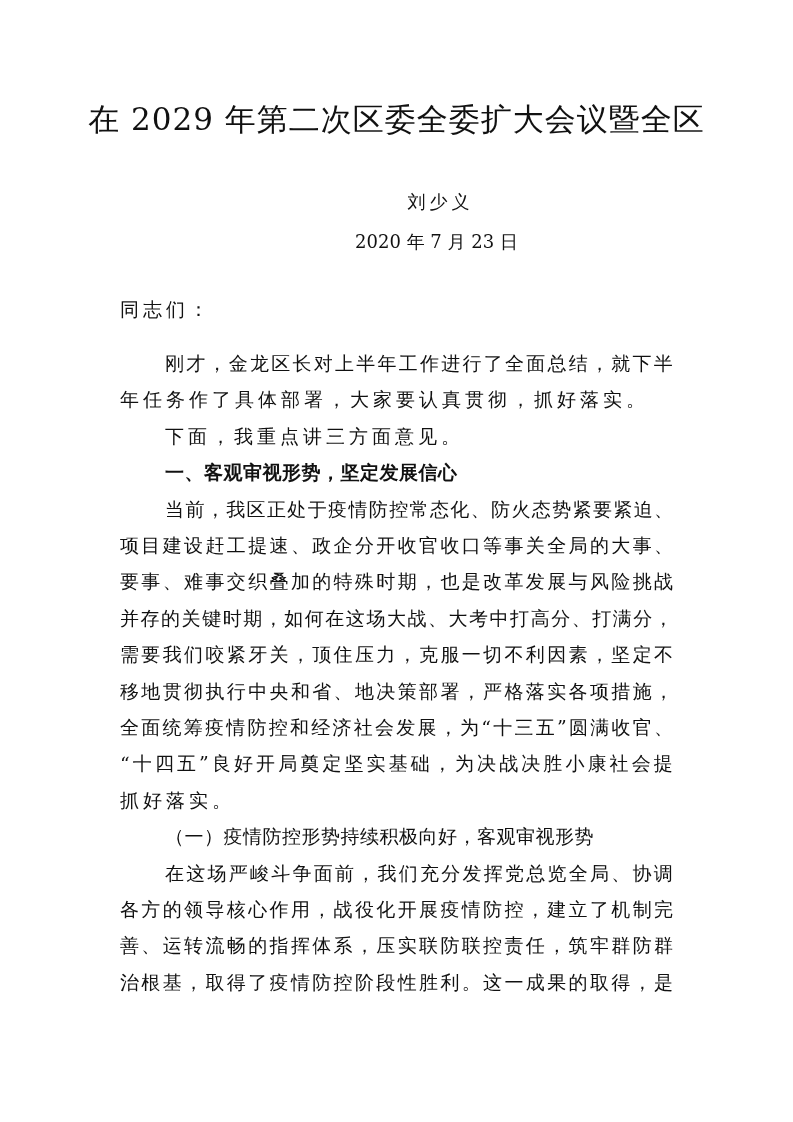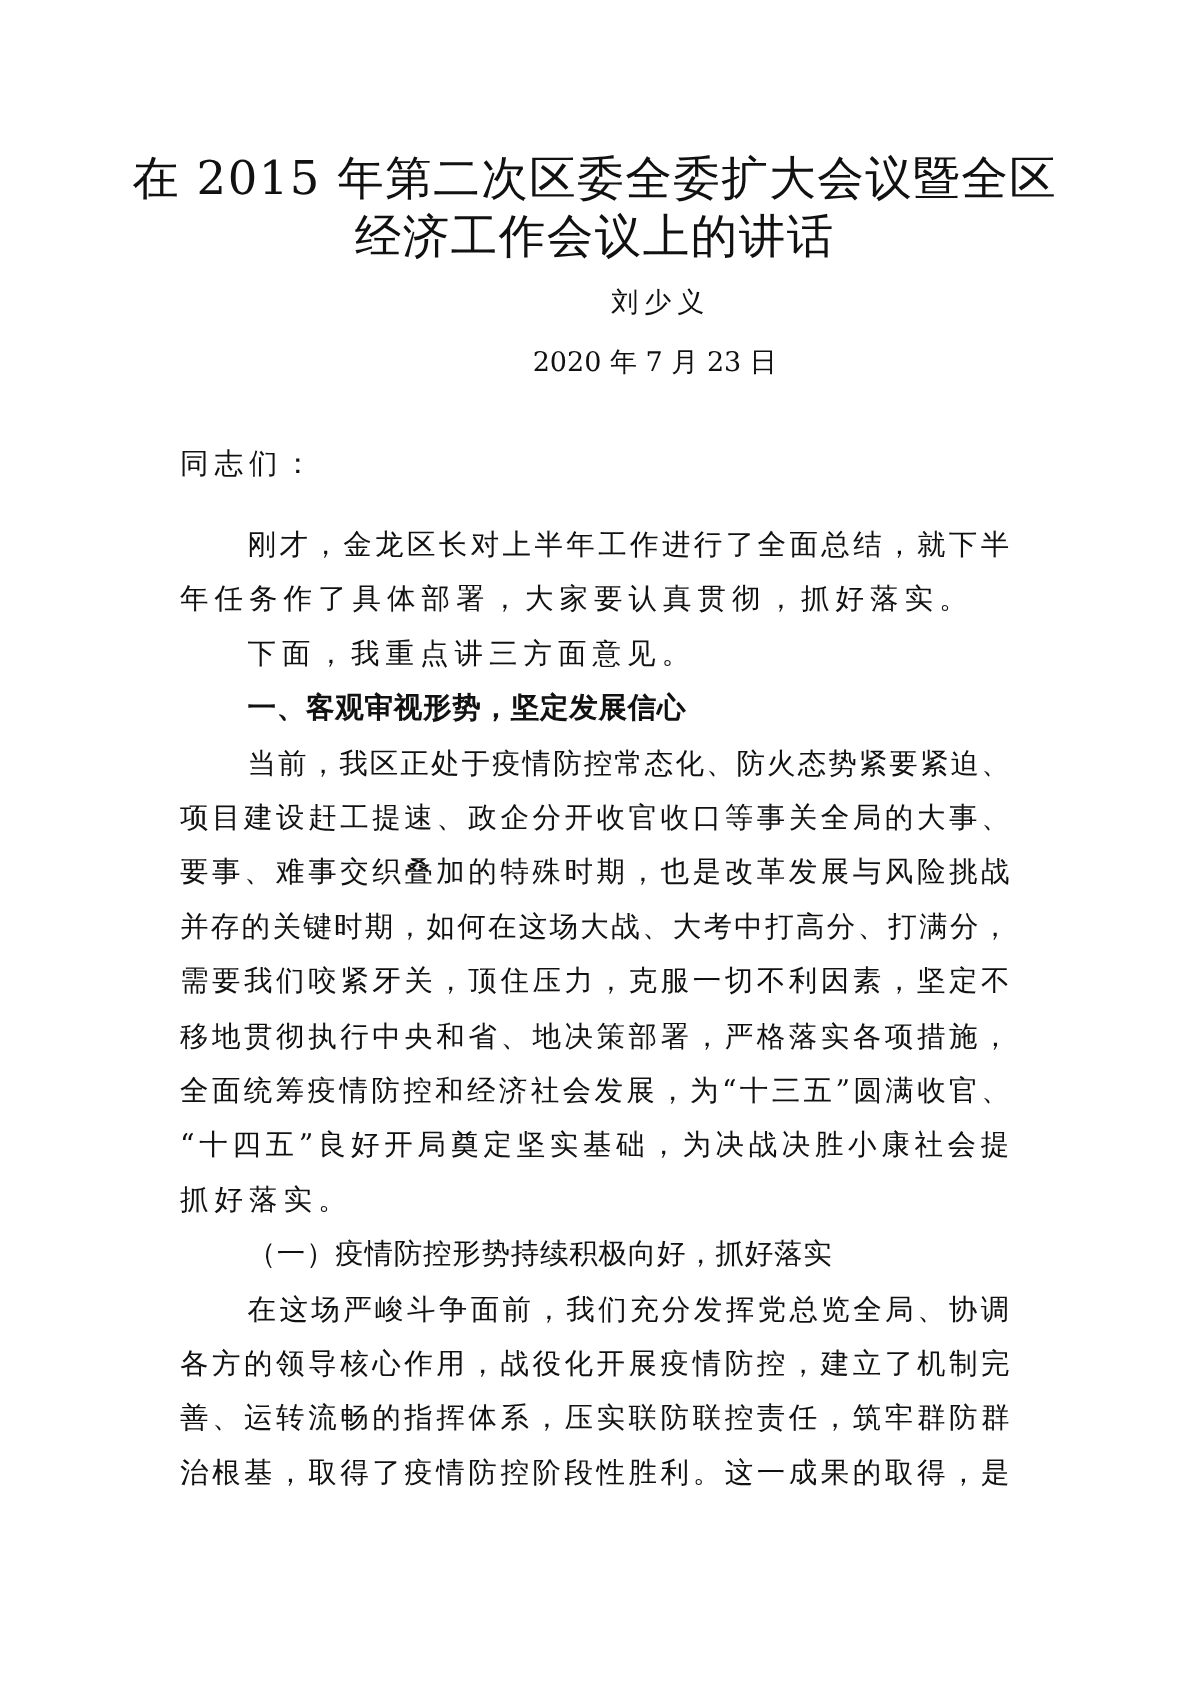--- a/index.html
+++ b/index.html
@@ -17,22 +17,21 @@
   .line.salutation { text-align-last: left; }
   .h1 { position: absolute; left: 165px; font-size: 19px; font-weight: bold; line-height: 1;
         font-family: Liberation Serif, serif; letter-spacing: 0.5px; }
   .h2 { position: absolute; left: 165px; font-size: 19px; line-height: 1; letter-spacing: 0.5px; }
 </style>
 </head>
 <body>
 
 <div class="page">
 
-  <div class="title-line" style="top:104px;">在 2015 年第二次区委全委扩大会议暨全区</div>
-  <div class="title-line" style="top:143px;">经济工作会议上的讲话</div>
+  <div class="title-line" style="top:104px;">在 2029 年第二次区委全委扩大会议暨全区</div>
 
   <div class="author" style="top:193px;padding-left:44px;">刘少义</div>
   <div class="date" style="top:233px;">2020 年 7 月 23 日</div>
 
   <div class="line salutation" style="top: 300px; letter-spacing: 4px;">同志们：</div>
 
   <div class="line indent" style="top: 354px; white-space: normal; display: flex; justify-content: space-between;">
       <span>刚</span>
       <span>才</span>
       <span>，</span>
@@ -284,21 +283,21 @@
       <span>决</span>
       <span>胜</span>
       <span>小</span>
       <span>康</span>
       <span>社</span>
       <span>会</span>
       <span>提</span>
     </div>
   <div class="line last" style="top: 791px; letter-spacing: 4px;">抓好落实。</div>
 
-  <div class="h2" style="top:827px;">（一）疫情防控形势持续积极向好，抓好落实</div>
+  <div class="h2" style="top:827px;">（一）疫情防控形势持续积极向好，客观审视形势</div>
 
   <div class="line indent" style="top: 864px; white-space: normal; display: flex; justify-content: space-between;">
       <span>在</span>
       <span>这</span>
       <span>场</span>
       <span>严</span>
       <span>峻</span>
       <span>斗</span>
       <span>争</span>
       <span>面</span>

